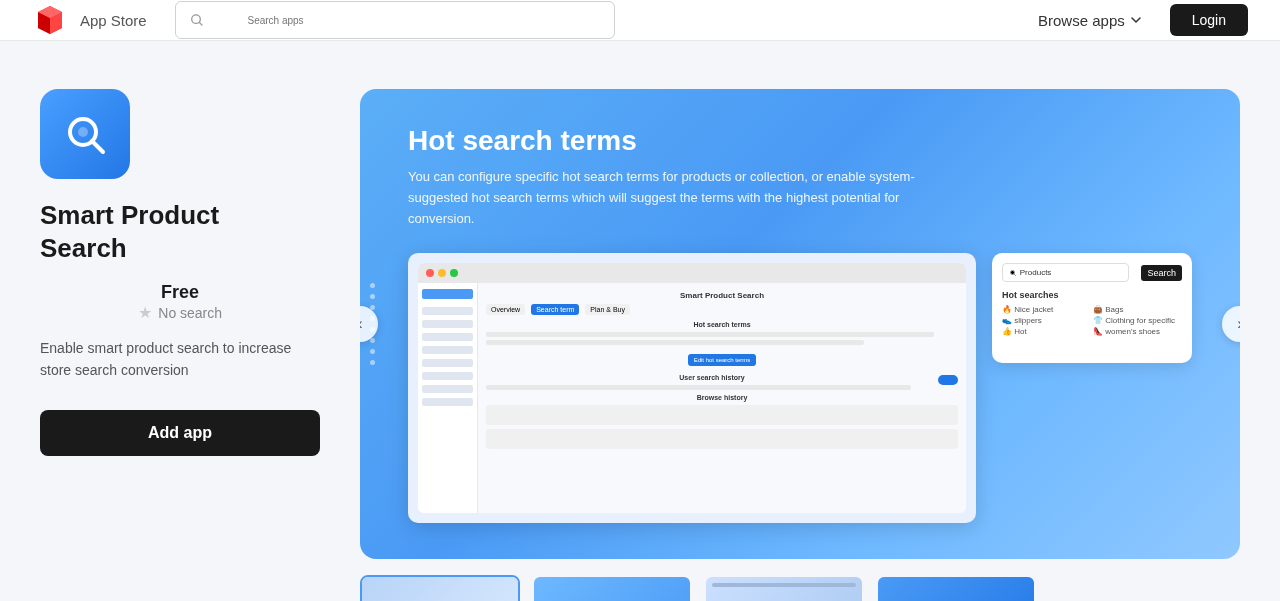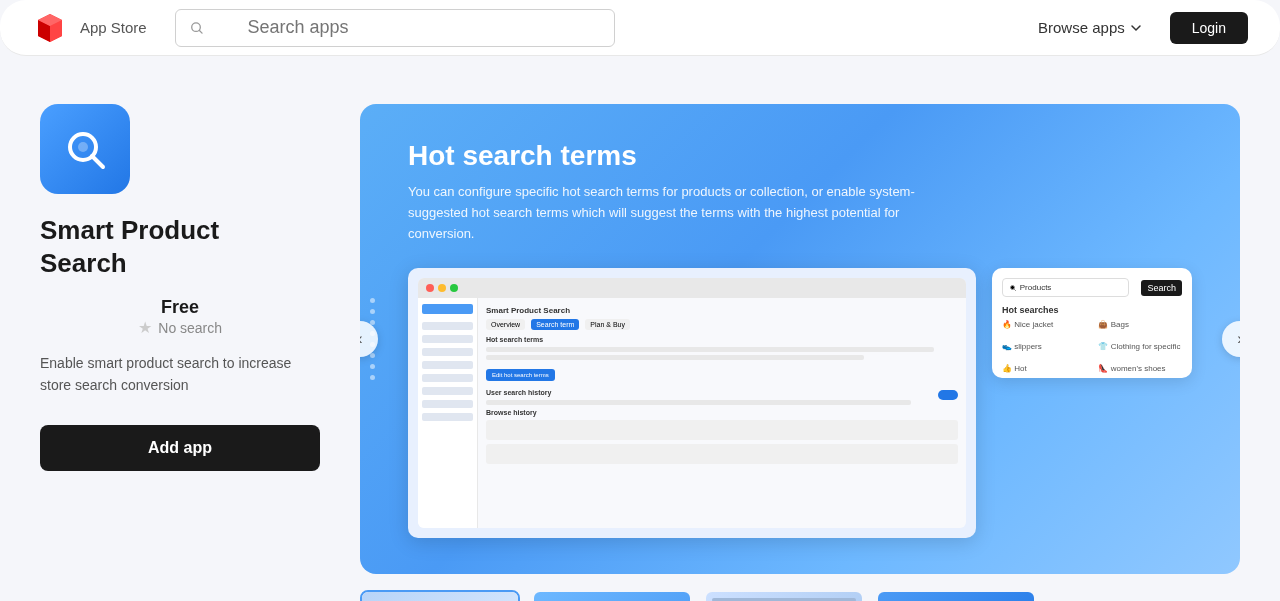--- a/index.html
+++ b/index.html
@@ -4,25 +4,24 @@
   <style>
     * { box-sizing: border-box; margin: 0; padding: 0; }
     body { font-family: -apple-system, BlinkMacSystemFont, 'Segoe UI', sans-serif; background: #f5f6fa; }
 
     
     .header {
       display: flex;
       align-items: center;
       background: #fff;
       padding: 0 32px;
-      height: 56px;
+      height: 41px;
       border-bottom: 1px solid #e8e8e8;
       position: relative;
       z-index: 10;
-      border-radius: 26px;
     }
     .logo-area {
       display: flex;
       align-items: center;
       gap: 12px;
       margin-right: 28px;
       flex-shrink: 0;
     }
     .logo-icon {
       width: 36px;
@@ -41,21 +40,21 @@
       border: 1.5px solid #d0d0d0;
       border-radius: 6px;
       padding: 0 14px;
       height: 38px;
       background: #fff;
       gap: 8px;
     }
     .search-bar input {
       border: none;
       outline: none;
-      font-size: 18px;
+      font-size: 10px;
       color: #333;
       width: 100%;
       background: transparent;
       margin-left: 36px;
     }
     .header-right {
       margin-left: auto;
       display: flex;
       align-items: center;
       gap: 28px;
@@ -236,21 +235,21 @@
     }
     .hot-searches-title {
       font-size: 9px;
       font-weight: 700;
       color: #333;
       margin-bottom: 5px;
     }
     .hot-search-grid {
       display: grid;
       grid-template-columns: 1fr 1fr;
-      gap: 13px;
+      gap: 2px;
     }
     .hot-search-item {
       font-size: 8px;
       color: #555;
       display: flex;
       align-items: center;
       gap: 2px;
     }
 
     
@@ -345,20 +344,21 @@
       align-items: center;
       padding: 0 8px;
       gap: 4px;
     }
     .mock-dot-red { width: 8px; height: 8px; border-radius: 50%; background: #ff5f57; }
     .mock-dot-yellow { width: 8px; height: 8px; border-radius: 50%; background: #febc2e; }
     .mock-dot-green { width: 8px; height: 8px; border-radius: 50%; background: #28c840; }
     .mock-content {
       display: flex;
       height: calc(100% - 20px);
+      text-align: center;
     }
     .mock-sidebar {
       width: 60px;
       background: #fff;
       border-right: 1px solid #e8e8e8;
       padding: 6px 4px;
     }
     .mock-sidebar-item {
       height: 8px;
       background: #e0e6f0;

